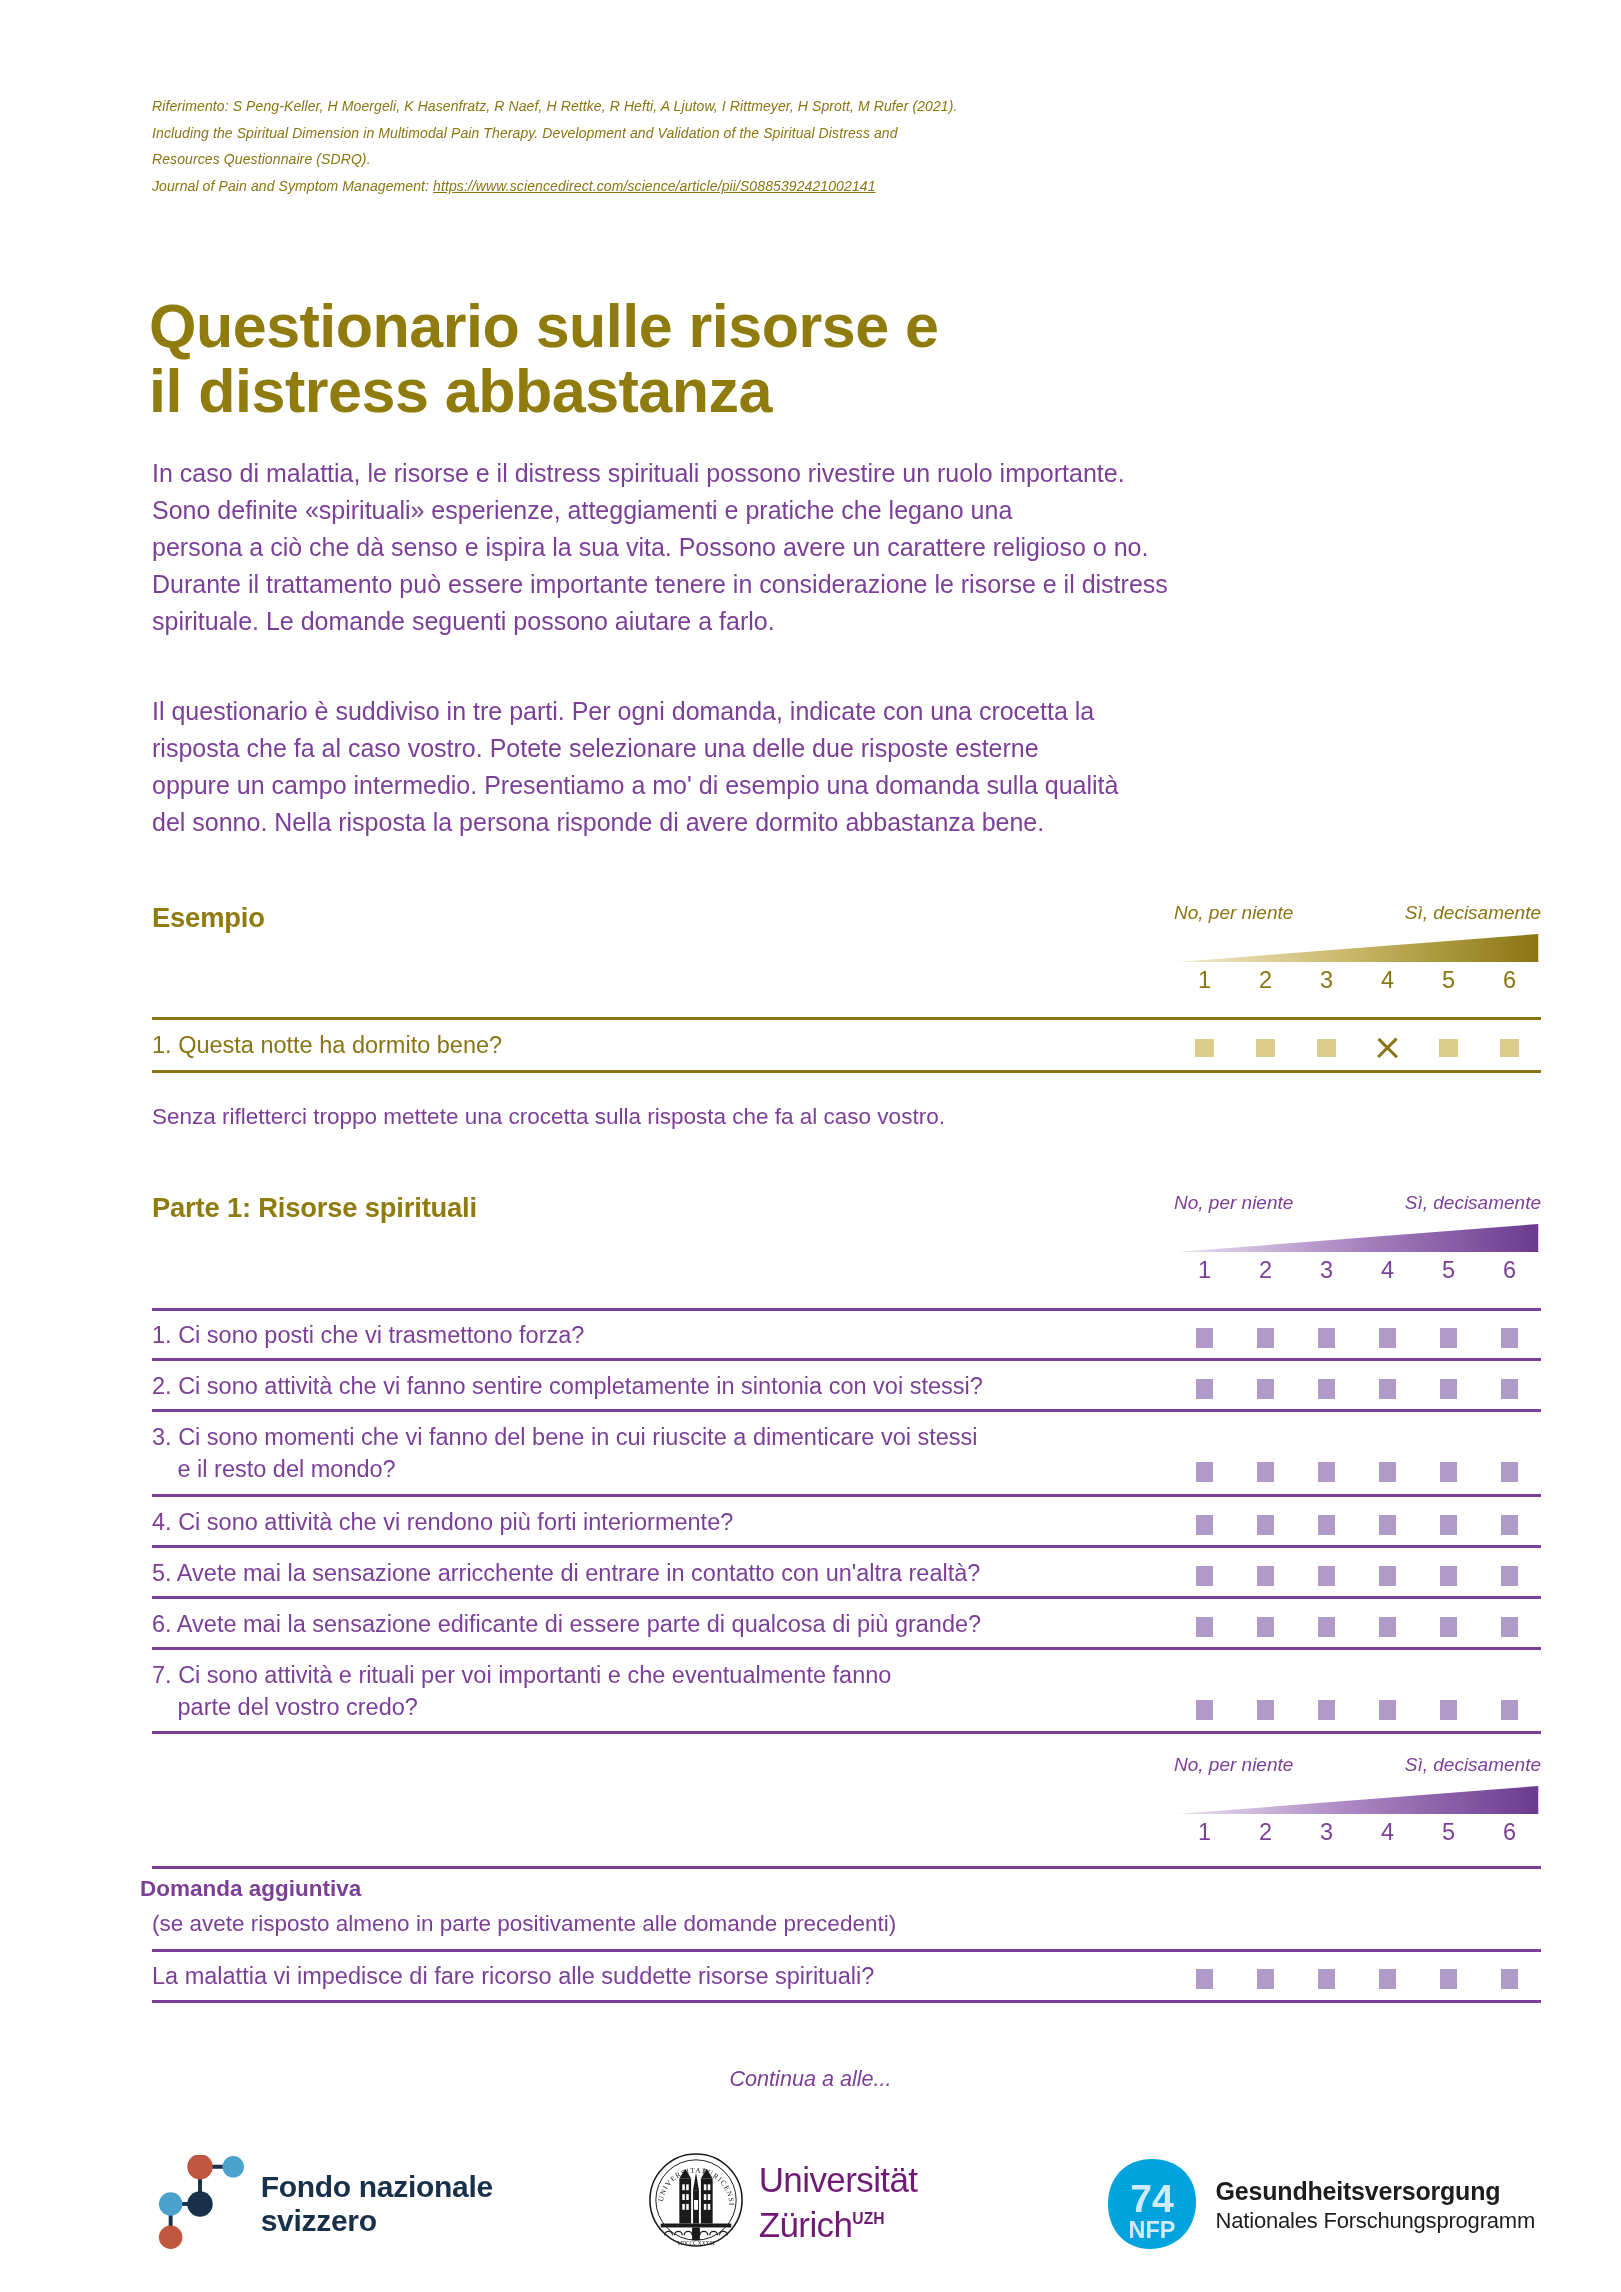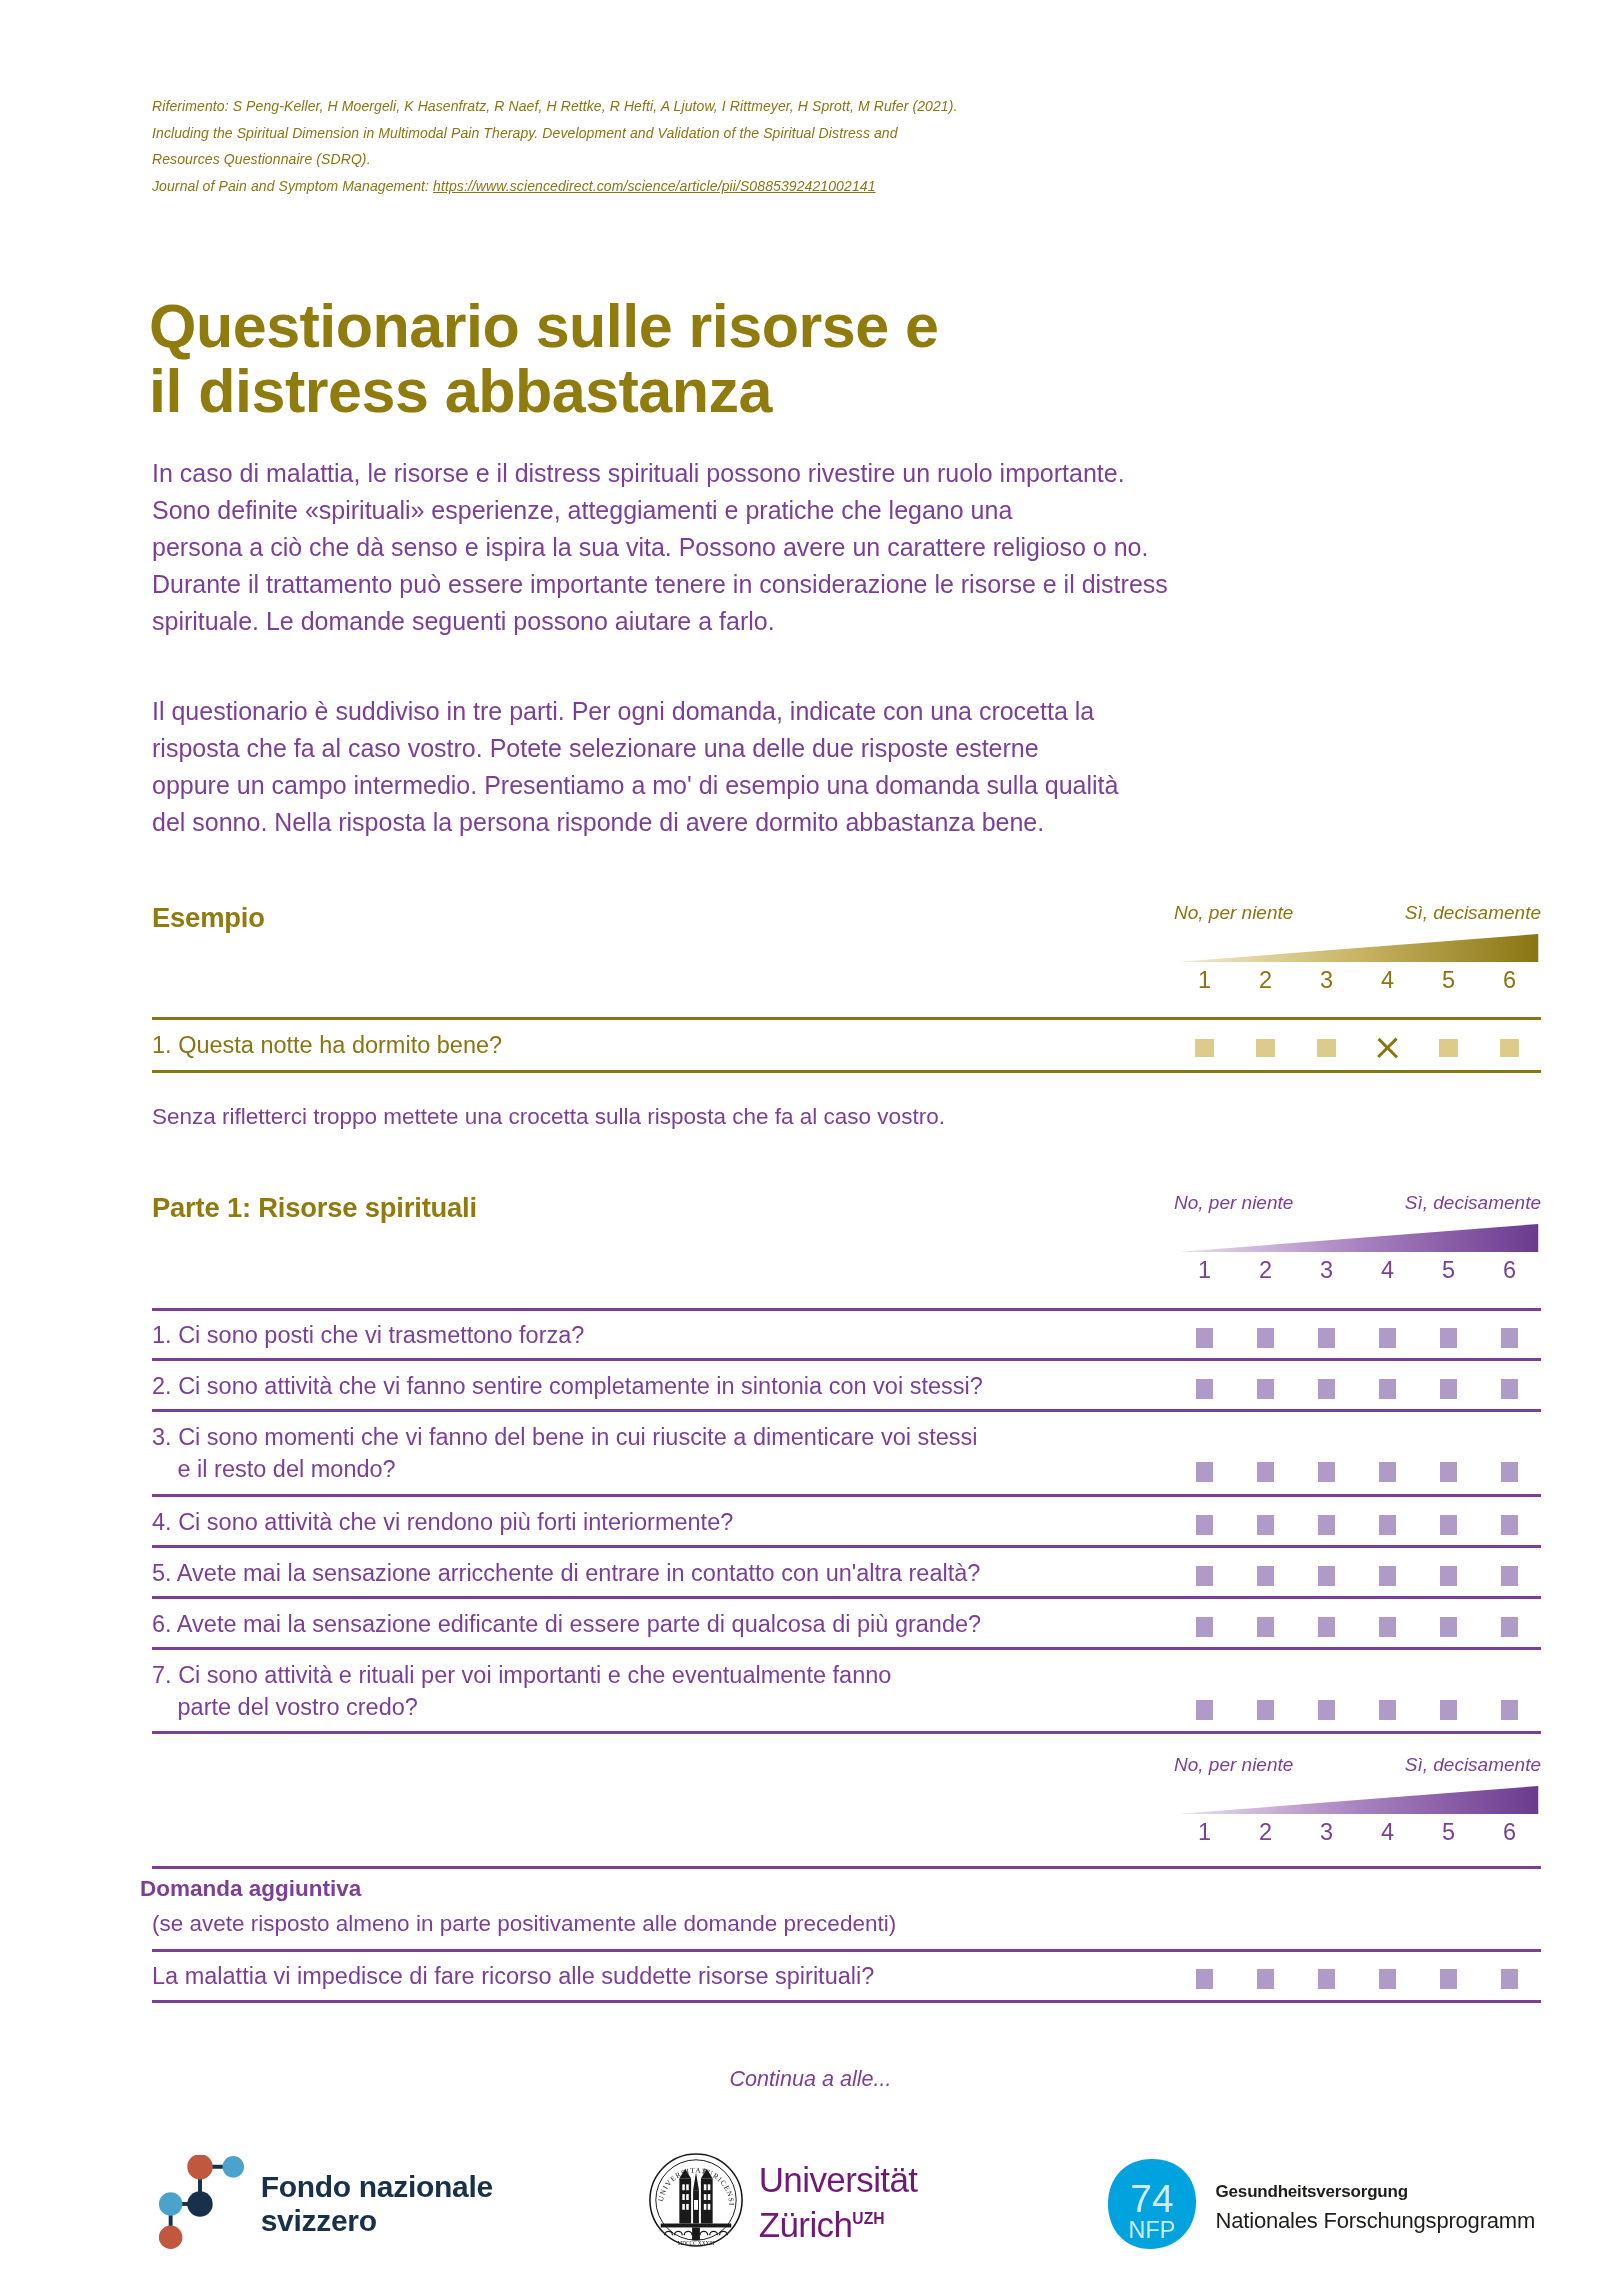--- a/index.html
+++ b/index.html
@@ -268,25 +268,25 @@
     letter-spacing: 0;
   }
 
   .logo-nfp {
     position: absolute;
     left: 1106px;
     top: 9.8px;
     display: flex;
     align-items: center;
   }
-  .logo-nfp .blob { margin-right: 17.6px; }
+  .logo-nfp .blob { margin-right: 17.6px; font-weight: bold; }
   .logo-nfp .txt { line-height: 29px; }
   .logo-nfp .t1 {
     display: block;
-    font-size: 17px;
+    font-size: 25px;
     font-weight: bold;
     color: #1d1d1b;
     letter-spacing: -0.2px;
   }
   .logo-nfp .t2 {
     display: block;
     font-size: 22px;
     color: #1d1d1b;
     letter-spacing: -0.2px;
     text-align: center;

